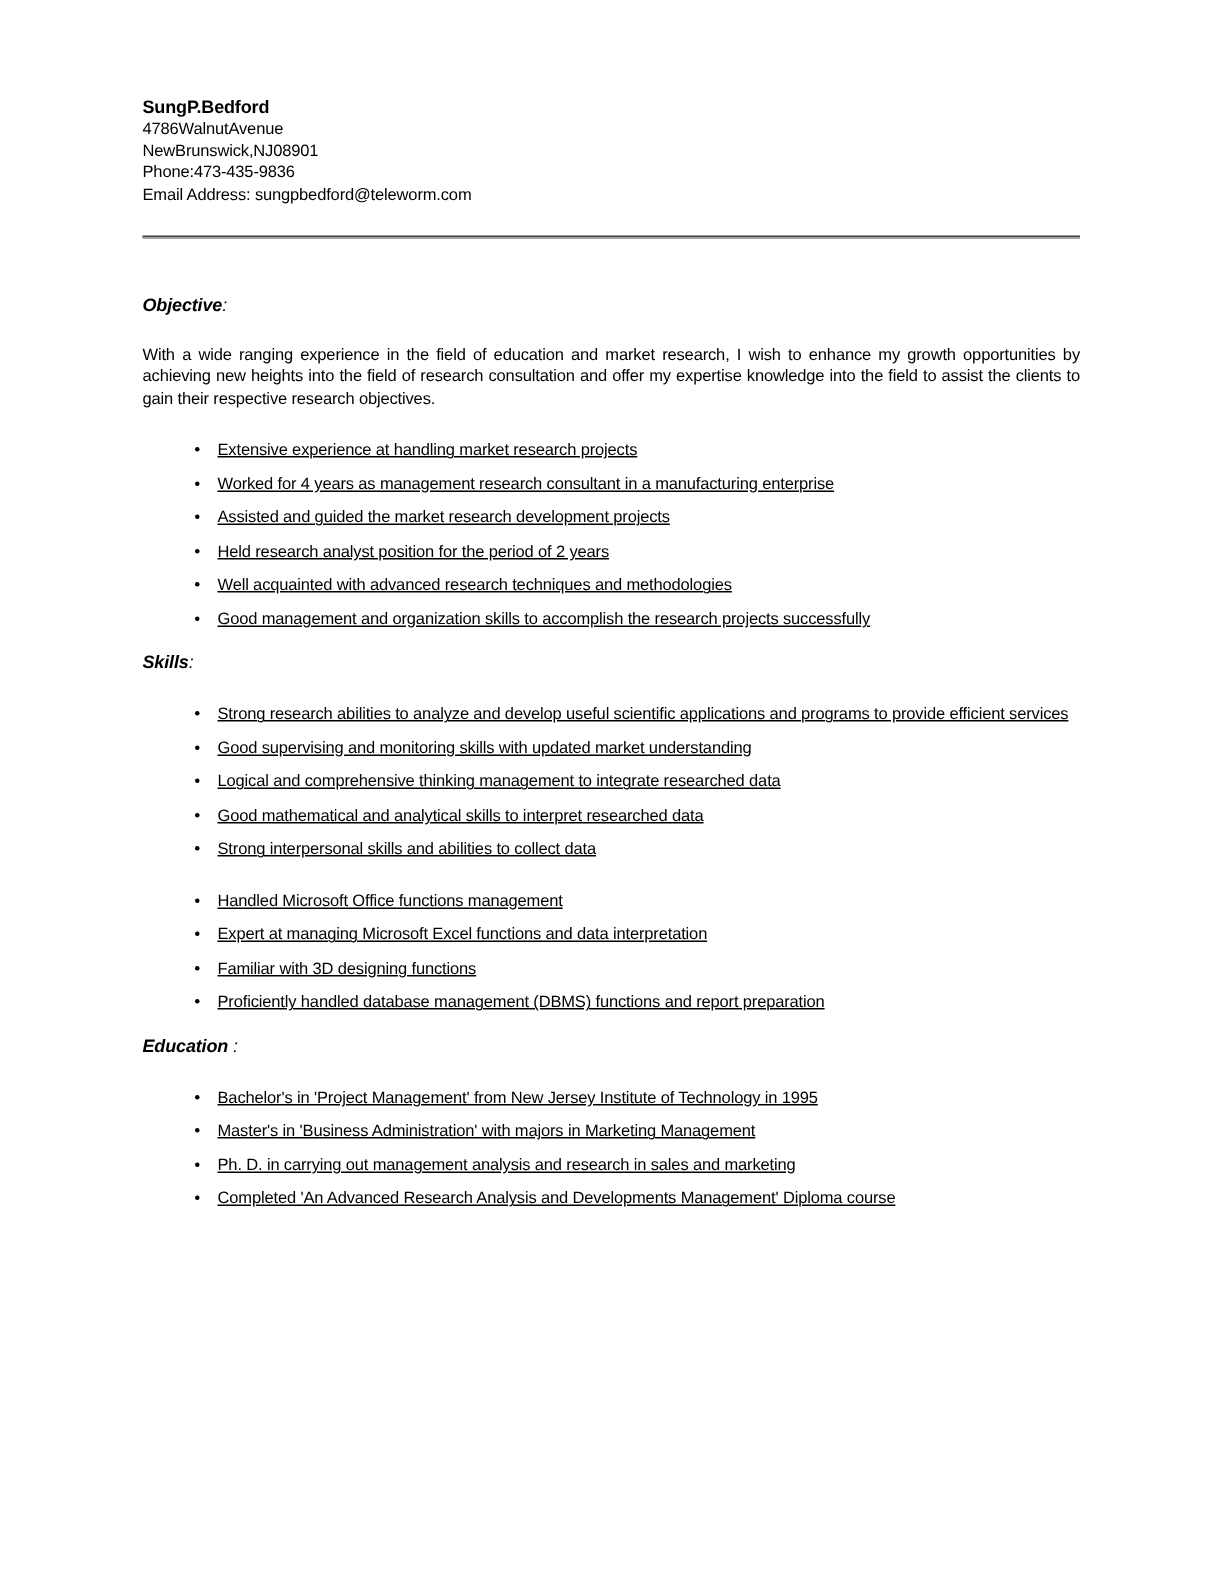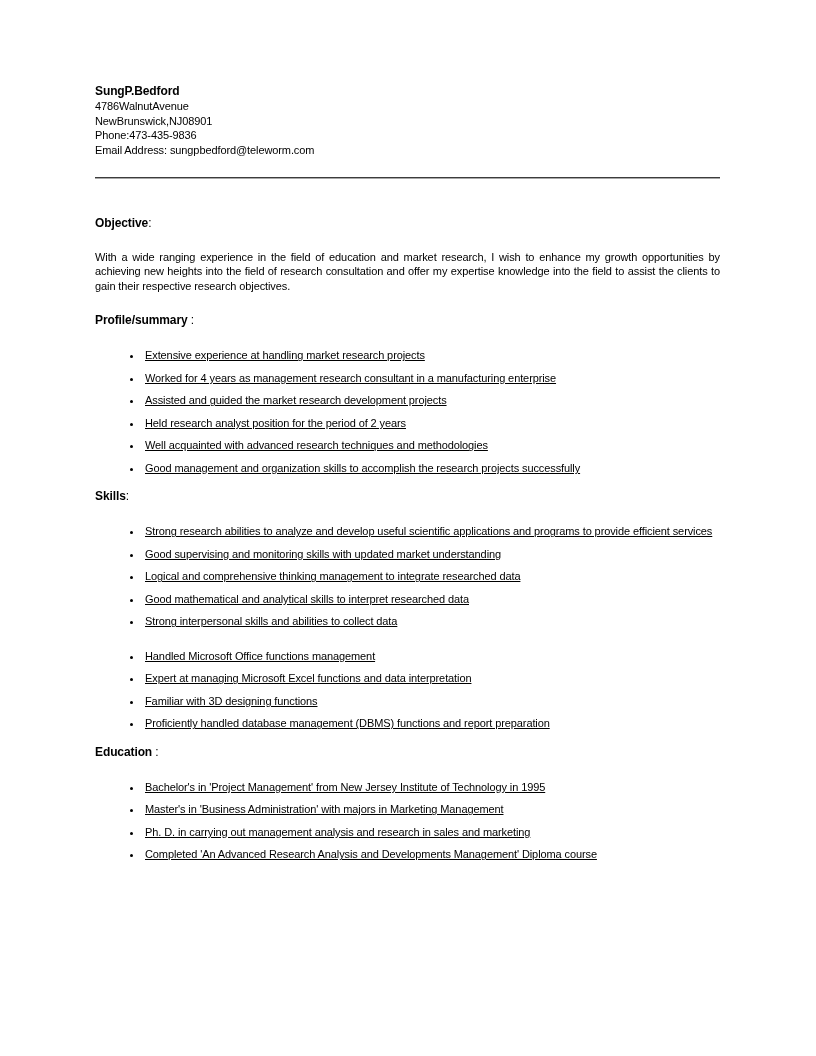--- a/index.html
+++ b/index.html
@@ -5,38 +5,39 @@
   * { box-sizing: border-box; }
   html, body {
     margin: 0; padding: 0;
     background: #ffffff;
     width: 816px; height: 1056px;
     font-family: "Liberation Sans", "DejaVu Sans", sans-serif;
     color: #000000;
   }
   .page {
     width: 816px; height: 1056px;
-    padding: 84px 96px 40px 95px;
+    padding: 64px 96px 40px 95px;
     overflow: hidden;
   }
   .contact { font-size: 11px; line-height: 14.8px; letter-spacing: -0.1px; }
   .contact .name { font-weight: bold; font-size: 12px; }
   .rule {
     border: none;
     height: 2px;
     background: #3c3c3c;
     border-bottom: 1px solid #a8a8a8;
     margin: 19px 0 0 0;
   }
   .sec-heading {
     font-size: 12px;
     font-weight: bold;
     line-height: 15px;
     margin: 14px 0 0 0;
     letter-spacing: -0.1px;
+    font-style: italic;
   }
   .sec-heading.first { margin-top: 37px; }
   .sec-heading .suffix { font-weight: normal; }
   .para {
     font-size: 11px;
     line-height: 14.5px;
     letter-spacing: -0.1px;
     text-align: justify;
     margin: 19px 0 20px 0;
   }
@@ -69,21 +70,20 @@
   </div>
 
   <hr class="rule">
 
   <section>
     <h2 class="sec-heading first"><span>Objective</span><span class="suffix">:</span></h2>
     <p class="para">With a wide ranging experience in the field of education and market research, I wish to enhance my growth opportunities by achieving new heights into the field of research consultation and offer my expertise knowledge into the field to assist the clients to gain their respective research objectives.</p>
   </section>
 
   <section>
-    <h2 class="sec-heading" style="margin-top:0;"><span>Profile/summary</span><span class="suffix"> :</span></h2>
     <ul class="bullets">
       <li>Extensive experience at handling market research projects</li>
       <li>Worked for 4 years as management research consultant in a manufacturing enterprise</li>
       <li>Assisted and guided the market research development projects</li>
       <li>Held research analyst position for the period of 2 years</li>
       <li>Well acquainted with advanced research techniques and methodologies</li>
       <li>Good management and organization skills to accomplish the research projects successfully</li>
     </ul>
   </section>
 

